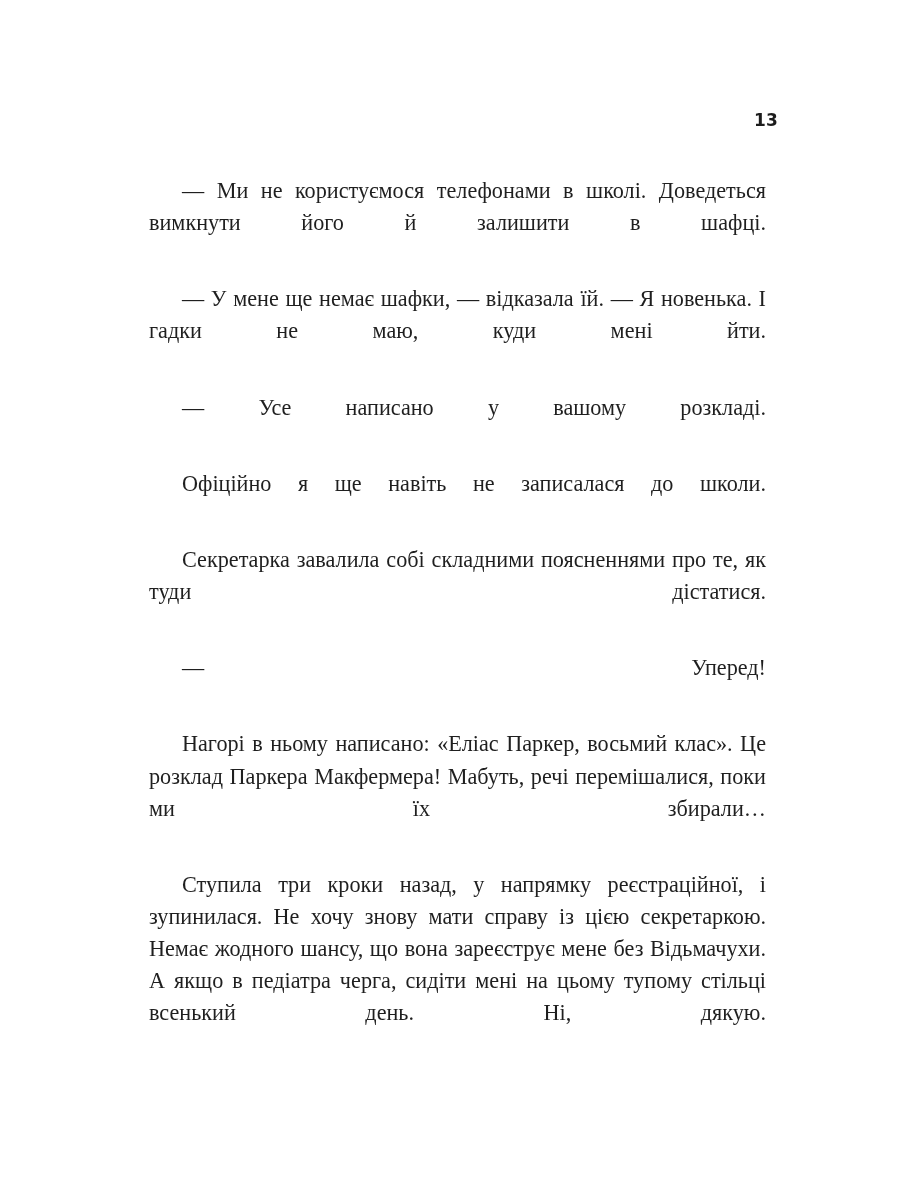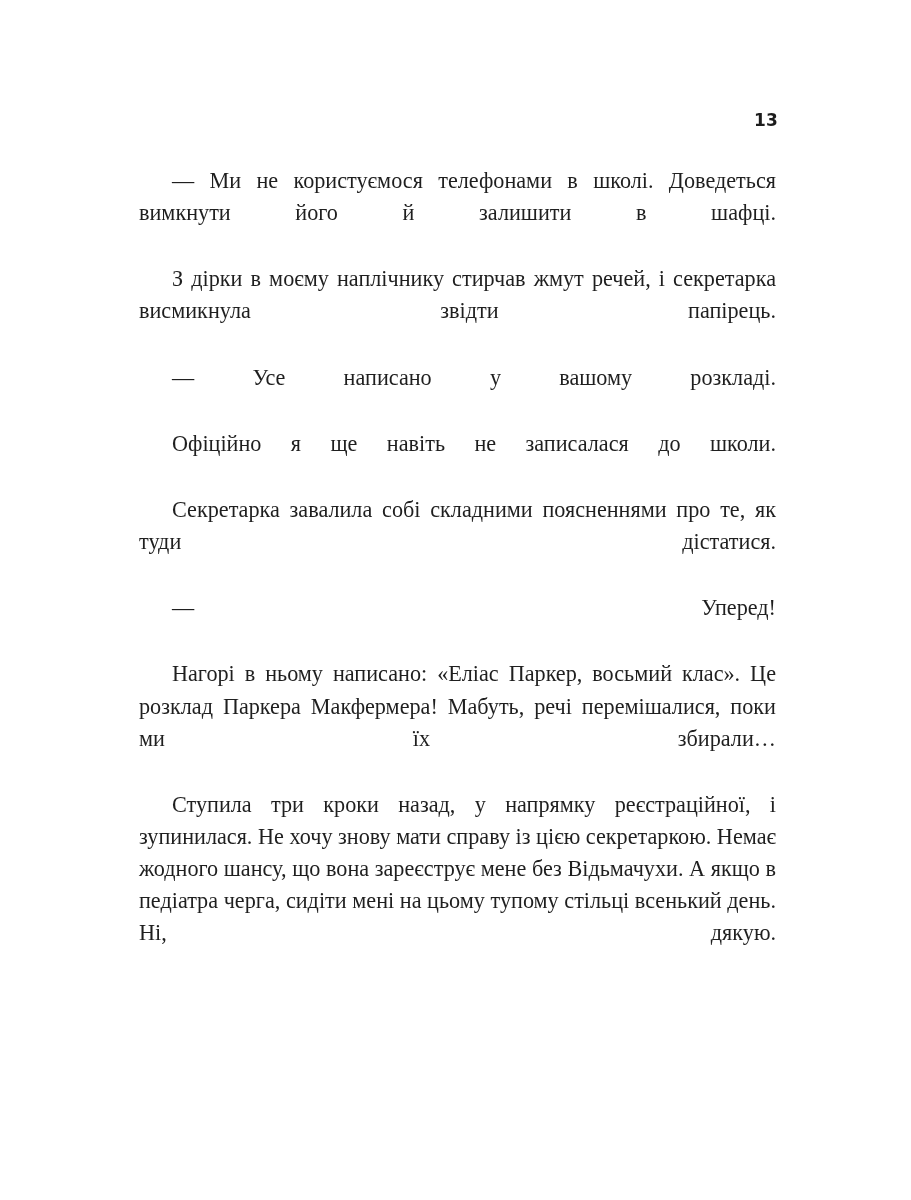--- a/index.html
+++ b/index.html
@@ -40,21 +40,21 @@
 
   
   .textblock {
     position: absolute;
     top: 163px;
     left: 137px;
     width: 641px;
   }
 
   .para {
-    margin: 2px;
+    margin: 12px;
     text-indent: 33px;
     text-align: justify;
     text-justify: inter-word;
     font-size: 22.2px;
     line-height: 32.1px;
     color: #1f1f1f;
     -webkit-font-smoothing: antialiased;
     hyphens: none;
     word-spacing: -0.1px;
   }
@@ -68,21 +68,21 @@
 </style>
 </head>
 <body>
 
 <div class="page">
 
   <div class="folio">13</div>
 
   <div class="textblock">
     <p class="para">— Ми не користуємося телефонами в школі. Доведеться вимкнути його й залишити в шафці.</p>
-    <p class="para">З дірки в моєму наплічнику стирчав жмут речей, і секретарка висмикнула звідти папірець.</p>
+    <p class="para">— У мене ще немає шафки, — відказала їй. — Я новенька. І гадки не маю, куди мені йти.</p>
     <p class="para">— Усе написано у вашому розкладі.</p>
     <p class="para">Офіційно я ще навіть не записалася до школи.</p>
     <p class="para">Секретарка завалила собі складними поясненнями про те, як туди дістатися.</p>
     <p class="para">— Уперед!</p>
     <p class="para">Нагорі в ньому написано: «Еліас Паркер, восьмий клас». Це розклад Паркера Макфермера! Мабуть, речі перемішалися, поки ми їх збирали…</p>
     <p class="para">Ступила три кроки назад, у напрямку реєстраційної, і зупинилася. Не хочу знову мати справу із цією секретаркою. Немає жодного шансу, що вона зареєструє мене без Відьмачухи. А якщо в педіатра черга, сидіти мені на цьому тупому стільці всенький день. Ні, дякую.</p>
 
   </div>
 
 </div>

